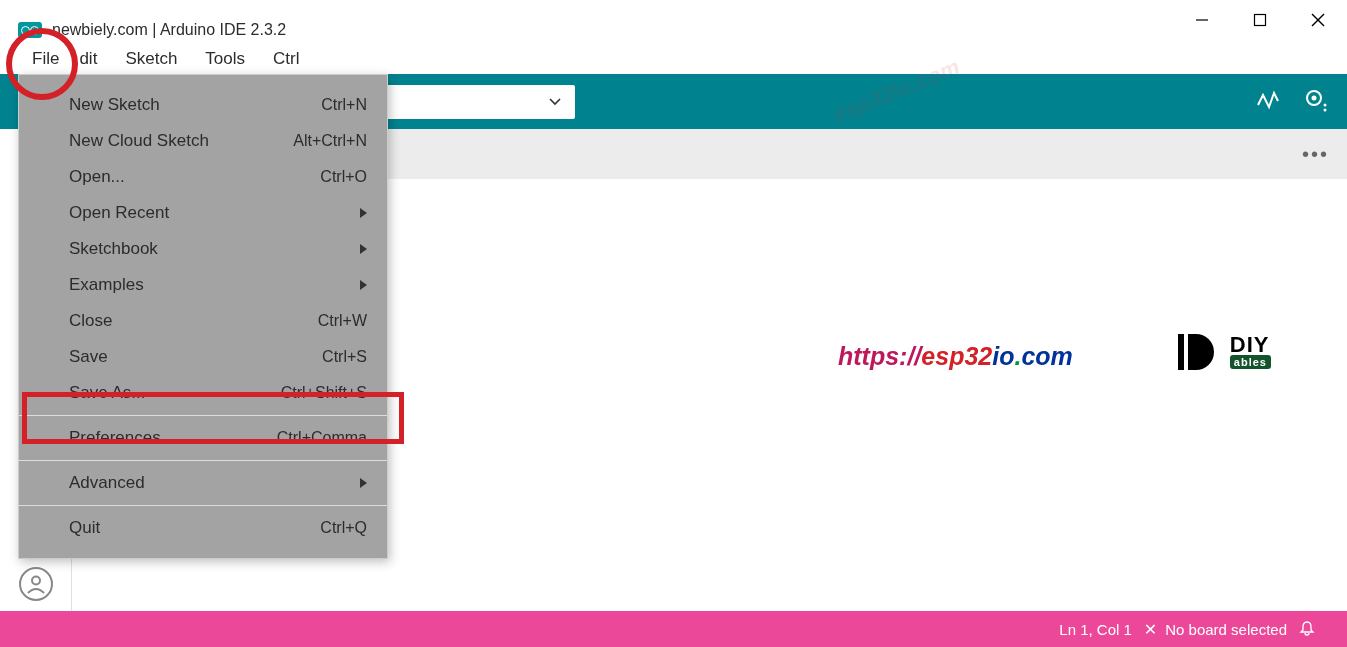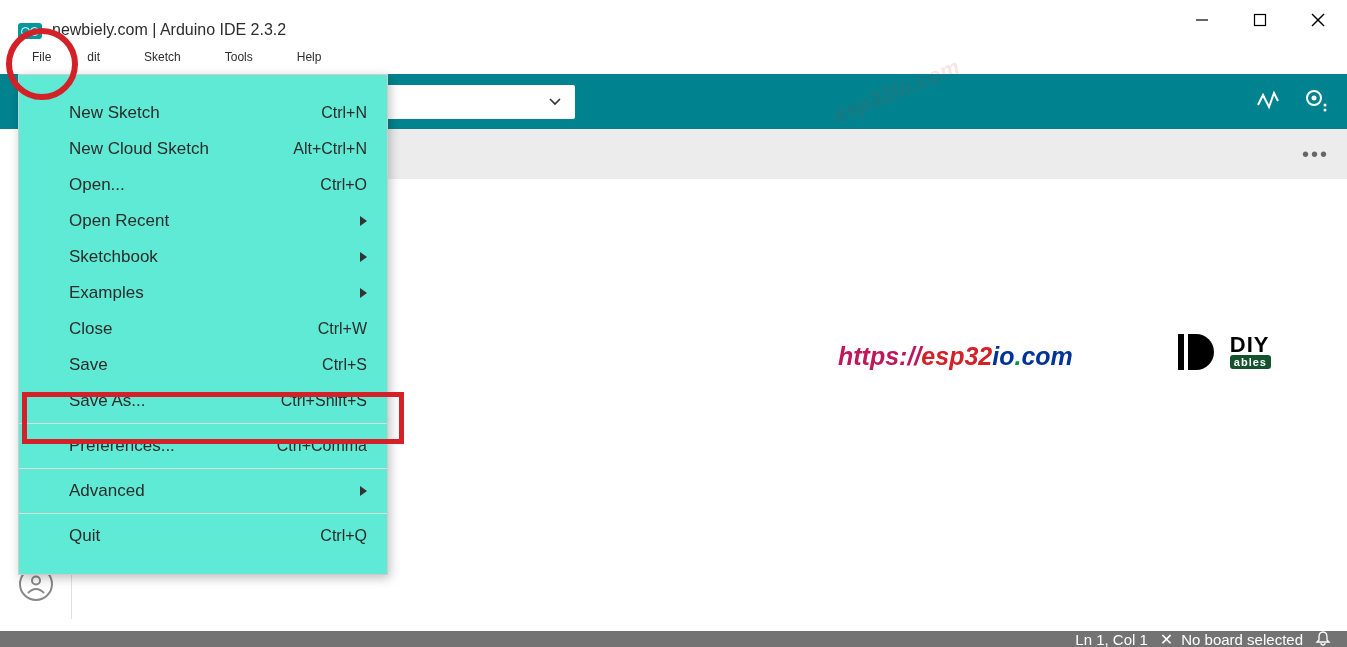--- a/index.html
+++ b/index.html
@@ -1,50 +1,50 @@
 <!DOCTYPE html>
 <html><head>
 <meta charset="utf-8">
 <style>
 * { box-sizing: border-box; margin: 0; padding: 0; font-family: "Segoe UI", -apple-system, BlinkMacSystemFont, sans-serif; }
 body { width: 1347px; height: 647px; background: #fff; overflow: hidden; position: relative; }
 
 .titlebar { height: 40px; display: flex; align-items: center; justify-content: space-between; padding-left: 18px; }
-.titlebar-left { display: flex; align-items: flex-end; gap: 10px; margin-top: 20px; }
+.titlebar-left { display: flex; align-items: center; gap: 10px; margin-top: 20px; }
 .app-icon { width: 24px; height: 16px; background: #00979d; border-radius: 3px; position: relative; display: flex; align-items: center; justify-content: center; }
 .app-icon::before, .app-icon::after { content: ""; width: 7px; height: 7px; border: 1.5px solid #fff; border-radius: 50%; }
 .title-text { font-size: 16px; color: #2c2c2c; }
 .titlebar-right { display: flex; }
 .win-btn { width: 58px; height: 40px; display: flex; align-items: center; justify-content: center; font-size: 14px; color: #000; }
 .win-btn svg { width: 14px; height: 14px; }
 
-.menubar { height: 34px; display: flex; align-items: center; padding-left: 18px; gap: 16px; font-size: 12px; color: #2c2c2c; }
+.menubar { height: 34px; display: flex; align-items: flex-end; padding-left: 18px; gap: 0; font-size: 17px; color: #2c2c2c; }
 .menu-item { padding: 5px 14px; }
 
 .toolbar { height: 55px; background: #00838f; display: flex; align-items: center; justify-content: flex-end; padding: 0 18px; position: relative; }
 .board-select { position: absolute; left: 380px; width: 195px; height: 34px; background: #fff; border-radius: 2px; display: flex; align-items: center; justify-content: flex-end; padding-right: 14px; }
 .toolbar-right { display: flex; align-items: center; gap: 22px; }
 .tb-icon { color: #fff; }
 
 .workarea { position: absolute; top: 129px; left: 0; right: 0; bottom: 28px; display: flex; }
 .left-sidebar { width: 72px; border-right: 1px solid #e0e0e0; display: flex; flex-direction: column; justify-content: flex-end; align-items: center; padding-bottom: 18px; }
 .profile-icon { width: 34px; height: 34px; border-radius: 50%; border: 2px solid #888; display: flex; align-items: center; justify-content: center; color: #888; }
 
 .editor-area { flex: 1; display: flex; flex-direction: column; position: relative; }
 .tab-strip { height: 50px; background: #ececec; display: flex; align-items: center; justify-content: flex-end; padding-right: 18px; }
 .tab-more { color: #666; letter-spacing: 2px; font-size: 20px; }
 .code-area { flex: 1; font-family: Consolas, monospace; font-size: 19px; color: #666; padding-left: 40px; position: relative; }
 .code-line { line-height: 1.45; }
 
-.statusbar { position: absolute; bottom: 0; left: 0; right: 0; height: 16px; background: #737373; color: #fff; display: flex; align-items: center; justify-content: flex-end; padding-right: 16px; font-size: 15px; gap: 12px; }
+.statusbar { position: absolute; bottom: 0; left: 0; right: 0; height: 36px; background: #ec4899; color: #fff; display: flex; align-items: center; justify-content: flex-end; padding-right: 32px; font-size: 15px; gap: 12px; }
 .status-sep { display: flex; align-items: center; gap: 8px; }
 .close-x { font-size: 16px; }
 
 
-.dropdown { position: absolute; top: 74px; left: 18px; width: 370px; background: #5eead4; border: 1px solid #ccc; box-shadow: 2px 3px 10px rgba(0,0,0,0.25); z-index: 100; padding: 20px 0; }
+.dropdown { position: absolute; top: 74px; left: 18px; width: 370px; background: #a3a3a3; border: 1px solid #ccc; box-shadow: 2px 3px 10px rgba(0,0,0,0.25); z-index: 100; padding: 12px 0; }
 .dd-item { height: 36px; display: flex; align-items: center; justify-content: space-between; padding: 0 20px 0 50px; font-size: 17px; color: #2c2c2c; position: relative; }
 .dd-shortcut { font-size: 16px; color: #2c2c2c; }
 .dd-sep { height: 1px; background: #ddd; margin: 4px 0; }
 .dd-sub::after { content: ""; position: absolute; right: 20px; width: 0; height: 0; border-left: 7px solid #333; border-top: 5px solid transparent; border-bottom: 5px solid transparent; }
 
 
 .circle-annot { position: absolute; top: 28px; left: 6px; width: 72px; height: 72px; border: 6px solid #d42027; border-radius: 50%; z-index: 200; pointer-events: none; }
 .box-annot { position: absolute; top: 392px; left: 22px; width: 382px; height: 52px; border: 5px solid #d42027; z-index: 200; pointer-events: none; }
 
 
@@ -91,21 +91,21 @@
         </svg>
       </div>
   </div>
 </div>
 
 <div class="menubar">
   <div class="menu-item">File</div>
   <div class="menu-item" style="padding-left: 6px;">dit</div>
   <div class="menu-item">Sketch</div>
   <div class="menu-item">Tools</div>
-  <div class="menu-item">Help</div>
+  <div class="menu-item">Ctrl</div>
 </div>
 
 <div class="toolbar">
   <div class="board-select">
     <svg width="12" height="8" viewBox="0 0 12 8">
         <path d="M1 1 L6 6 L11 1" fill="none" stroke="#333" stroke-width="1.6"></path>
       </svg>
   </div>
   <div class="toolbar-right">
     <span class="tb-icon"><svg width="26" height="26" viewBox="0 0 26 26">

